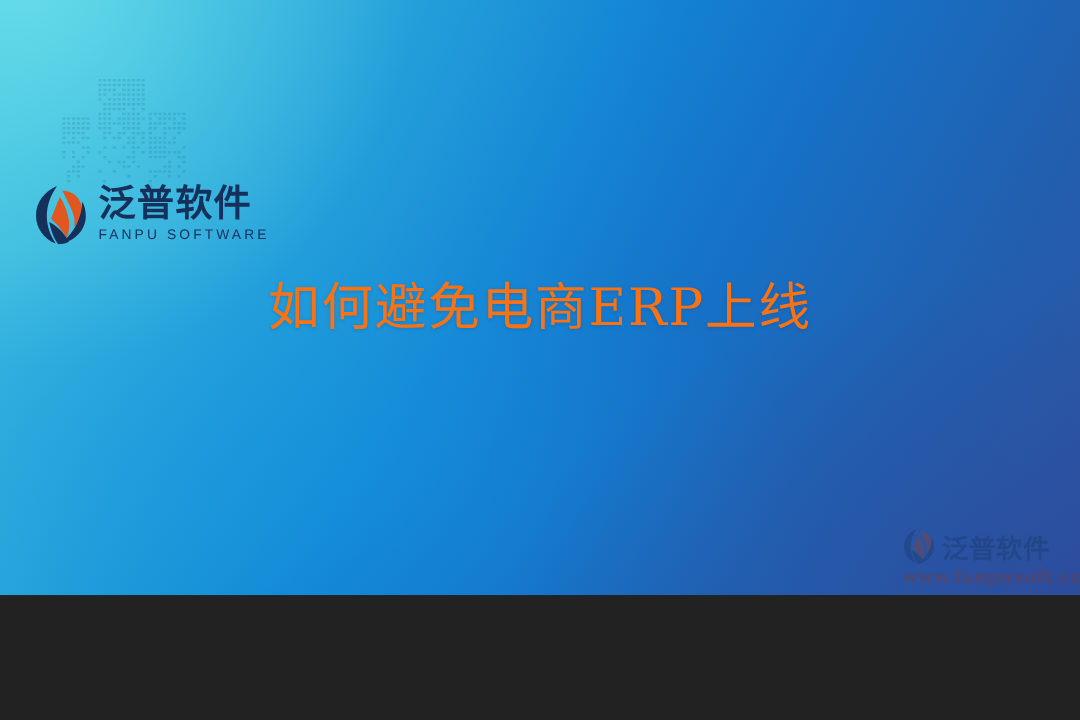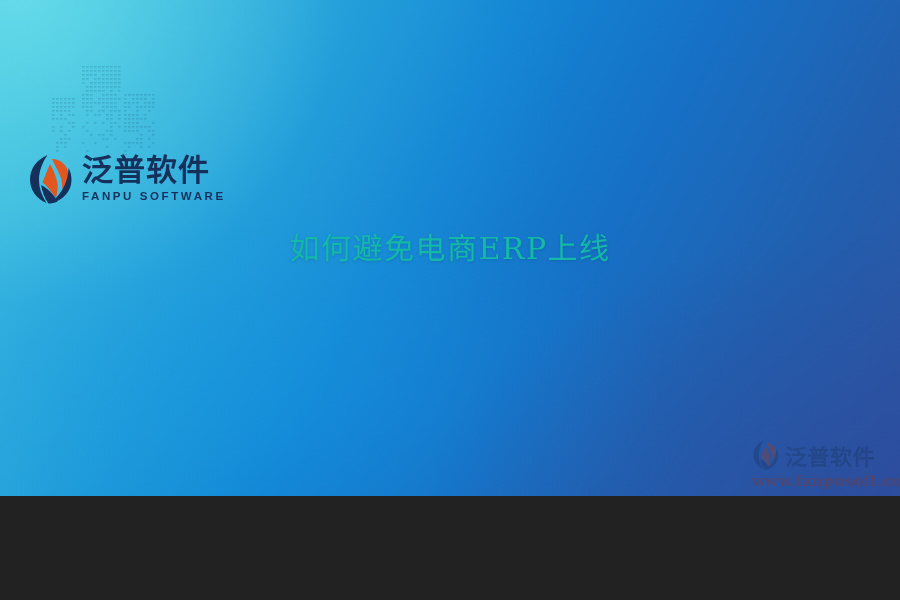--- a/index.html
+++ b/index.html
@@ -82,36 +82,36 @@
     font-size: 31px;
     font-weight: 700;
     color: #16305c;
     letter-spacing: 1px;
     white-space: nowrap;
   }
   .logo-en {
     margin-top: 5px;
     font-family: "Liberation Sans", sans-serif;
     font-size: 11.5px;
-    font-weight: 700;
+    font-weight: 400;
     color: #16305c;
     letter-spacing: 2.6px;
     white-space: nowrap;
   }
 
   
   .headline {
     position: absolute;
     left: 0;
     right: 0;
     top: 228px;
     text-align: center;
-    color: #14b8a6;
+    color: #f97316;
     font-family: "DejaVu Serif", "Liberation Serif", serif;
-    font-size: 30px;
+    font-size: 43px;
     font-weight: 400;
     line-height: 1.37;
     letter-spacing: 1.5px;
     text-shadow: 0 1px 3px rgba(10, 50, 110, 0.22);
   }
   .headline-line { display: block; white-space: nowrap; }
 
   
   .watermark {
     position: absolute;

